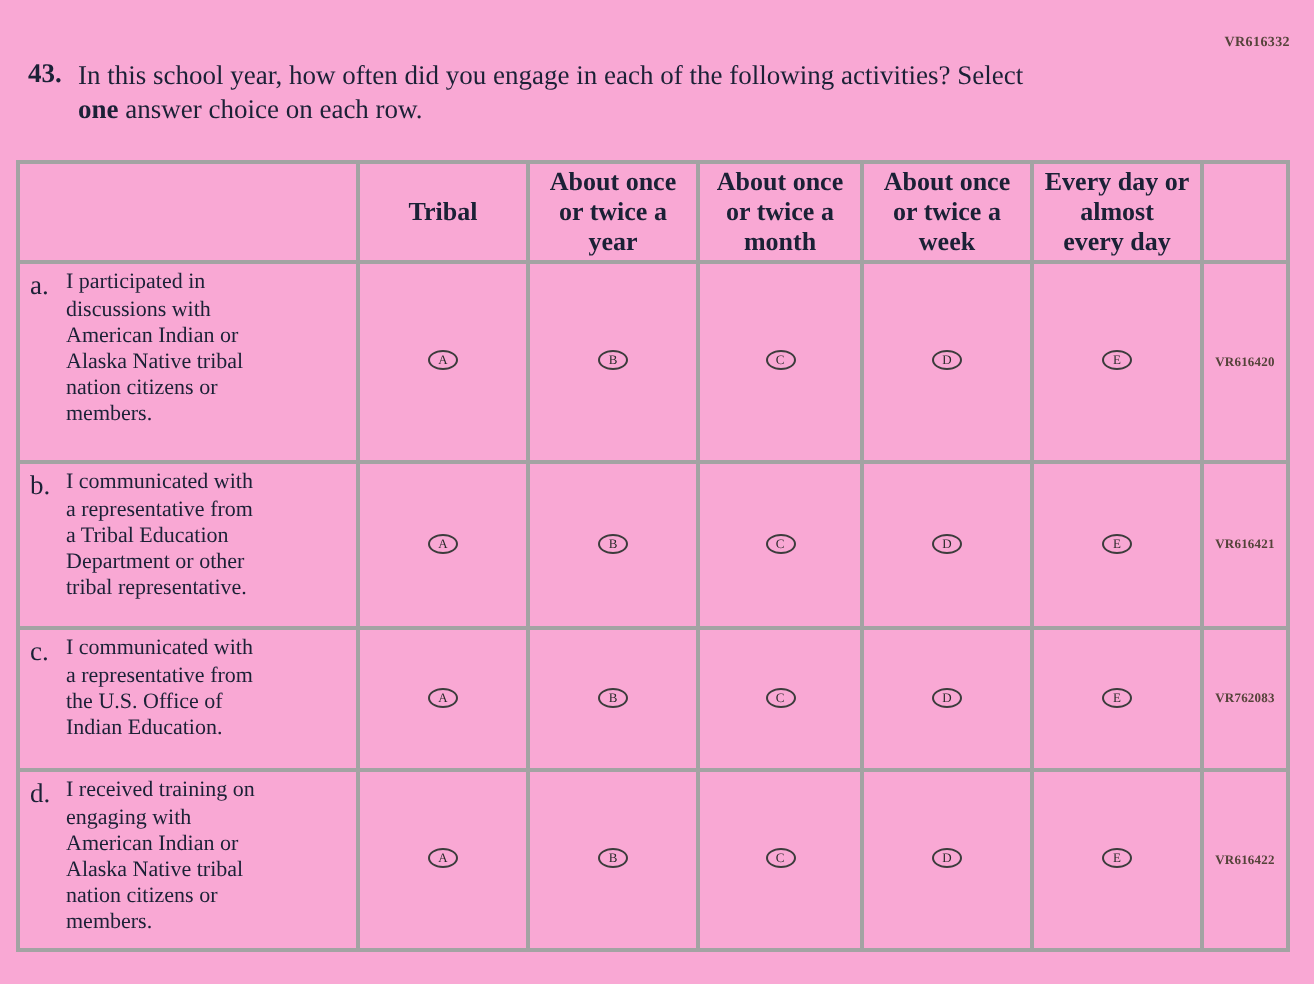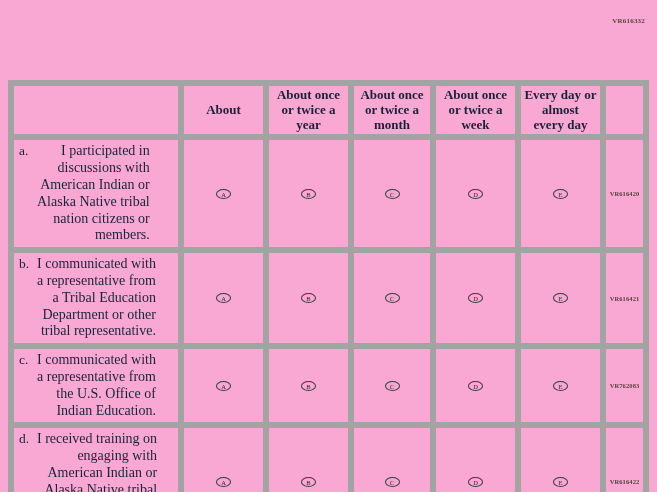--- a/index.html
+++ b/index.html
@@ -15,32 +15,32 @@
   .question { position:absolute; left:14px; top:29px; display:flex; }
   .q-num { font-weight:bold; font-size:13.5px; width:25px; flex:none; }
   .q-text { font-size:13.5px; line-height:1.28; }
   .q-text b { font-weight:bold; }
 
   table.survey {
     position:absolute; left:8px; top:80px; width:635px;
     border-collapse:collapse; table-layout:fixed;
     border:2px solid #3a3a3a;
   }
-  table.survey th, table.survey td { border:6px solid #a3a3a3;margin-left:11px; }
+  table.survey th, table.survey td { border:2px solid #a3a3a3;margin-left:11px; }
 
   thead th {
     height:50px; font-size:13px; font-weight:bold; text-align:center;
     vertical-align:middle; line-height:1.14; white-space:pre-line;
     border-bottom:4px double #3a3a3a; color:#1b2136; padding:2px 1px;
   }
 
   td.stem { vertical-align:top; padding:3px 3px 3px 5px; }
   .stem-flex { display:flex; }
   .stem-letter { width:18px; flex:none; font-size:13.5px; line-height:1.2; }
-  .stem-text { font-size:14px; line-height:1.2; white-space:pre-line;text-align:right; }
+  .stem-text { font-size:11px; line-height:1.2; white-space:pre-line; }
 
   td.bubble-cell { text-align:center; vertical-align:middle; }
   .bubble {
     display:inline-block; width:15px; height:10px;
     border:1px solid #3c3c3c; border-radius:50%;
     font-size:6.5px; line-height:9px; text-align:center;
     color:#2a2a2a; font-weight:normal; cursor:pointer;
     letter-spacing:0; overflow:hidden;
   }
   td.code-cell {
@@ -53,35 +53,42 @@
   tr.row-c { height:71px; }
   tr.row-d { height:90px; }
 </style>
 </head>
 <body>
 
 <div class="page">
 
   <div class="top-code">VR616332</div>
 
+  <div class="question">
+    <div class="q-num">43.</div>
+    <div class="q-text">
+      <span>In this school year, how often did you engage in each of the following activities? Select</span><br>
+      <b>one</b><span> answer choice on each row.</span>
+    </div>
+  </div>
 
   <table class="survey">
     <colgroup>
       <col style="width:170px">
         <col style="width:85px">
         <col style="width:85px">
       <col style="width:82px">
         <col style="width:85px">
         <col style="width:85px">
       <col style="width:43px">
     </colgroup>
     <thead>
       <tr>
         <th></th>
-        <th>About</th>
+        <th>Tribal</th>
         <th>About once
 or twice a
 year</th>
         <th>About once
 or twice a
 month</th>
         <th>About once
 or twice a
 week</th>
         <th>Every day or

